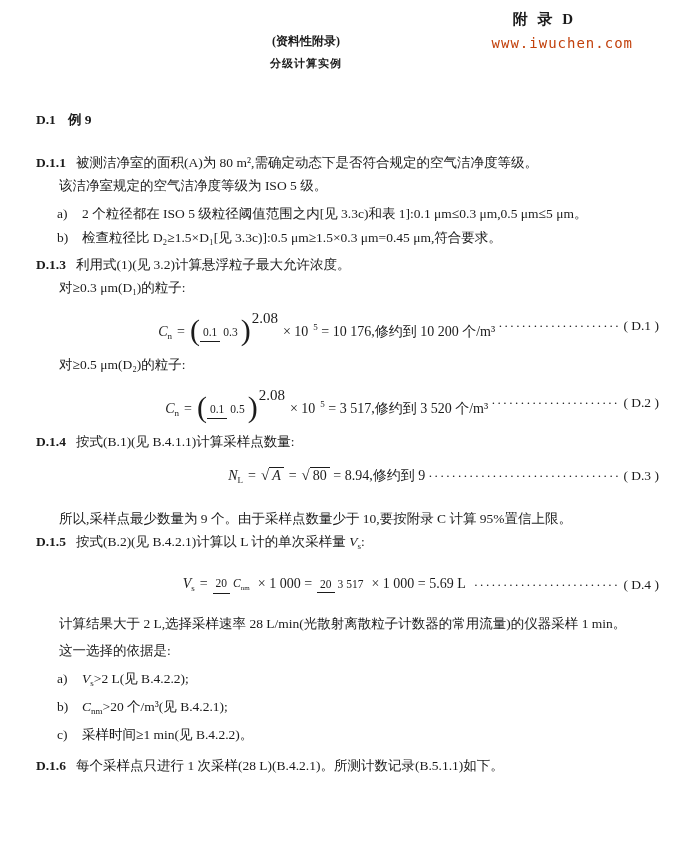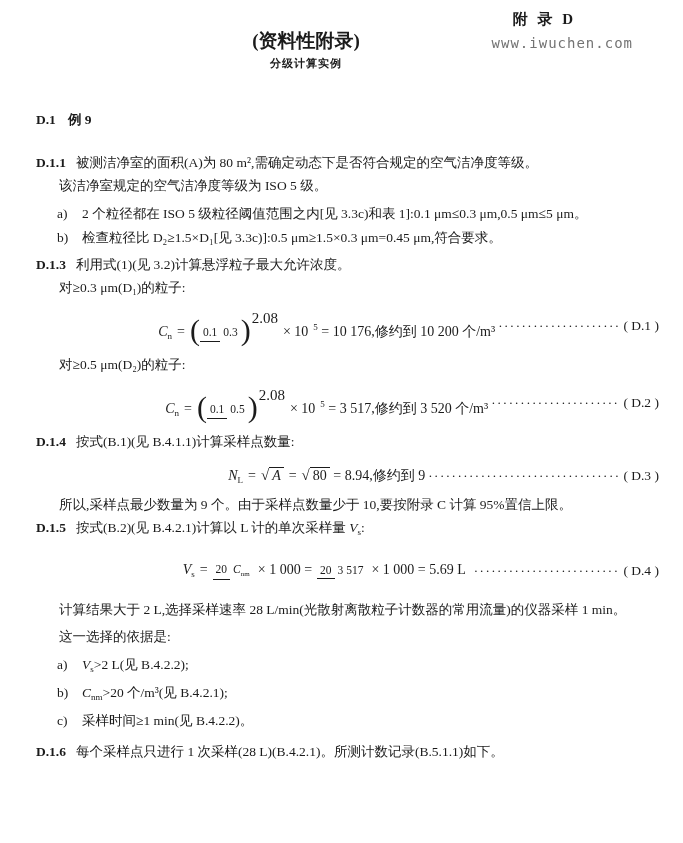--- a/index.html
+++ b/index.html
@@ -15,21 +15,21 @@
     overflow:hidden;
   }
   .watermark {
     position:absolute; top:35px; right:50px;
     font-family:"DejaVu Sans Mono","Liberation Mono",monospace;
     font-size:14px; letter-spacing:1px;
     color:#e233cf;
   }
   .doc-header { width:540px; text-align:center; font-weight:bold; }
   .h-title   { font-size:15px; line-height:22px; letter-spacing:3px;text-align:right; }
-  .h-sub     { font-size:19px; line-height:22px; }
+  .h-sub     { font-size:12px; line-height:22px; }
   .h-head    { font-size:11px; line-height:22px; letter-spacing:1px; }
 
   .sec-heading { margin-top:34px; font-weight:bold; line-height:23px; }
   .sec-heading .lbl { margin-right:12px; }
 
   .para { margin:0; text-align:justify; line-height:23px; }
   .para .lbl { font-weight:bold; margin-right:10px; }
   .mt20 { margin-top:20px; }
   .mt3  { margin-top:3px; }
   .mt4  { margin-top:4px; }
@@ -38,21 +38,21 @@
   .list { margin-top:5px; }
   .li { display:flex; line-height:24px; }
   .li .marker { flex:none; width:25px; margin-left:21px; }
   .li .li-text { flex:1; text-align:justify; }
 
   i.var { font-family:"Liberation Serif","DejaVu Serif",serif; font-style:italic; }
   sub { font-size:9px; }
   .para sub, .li sub { vertical-align:-3px; }
 
   .eq-row { display:flex; align-items:center; margin:6px 0; min-height:42px; }
-  .eq-row.short { min-height:30px; margin:8px 0 2px;text-align:right; }
+  .eq-row.short { min-height:30px; margin:8px 0 16px;text-align:right; }
   .eq-sp { flex:1 1 0; min-width:0; }
   .eq-leader { flex:1 1 0; min-width:0; overflow:hidden; white-space:nowrap;
                letter-spacing:1.5px; font-size:13px; margin:0 3px; }
   .eq-tag { flex:none; }
   .eq-body { flex:none; white-space:nowrap; font-size:14px; }
   .eq-body .op { margin:0 5px; }
   .eq-body sub { font-size:9px; vertical-align:-3px; }
   sup.pow { font-size:9px; vertical-align:6px; }
   sup.exp { font-size:15px; vertical-align:13px; margin-left:1px; }
   .bigp { font-size:30px; line-height:0; vertical-align:-4px; font-weight:normal; }
@@ -63,21 +63,21 @@
   .frac .den sub { font-size:7px; }
   .sqrt { white-space:nowrap; }
   .sqrt .sign { font-size:15px; }
   .sqrt .rad { border-top:1px solid #1b1b1b; padding:0 3px; }
 </style>
 </head>
 <body>
 
 <div class="page">
 
-  <div class="watermark" style="color: #737373;">www.iwuchen.com</div>
+  <div class="watermark" style="color: #c2410c;">www.iwuchen.com</div>
 
   <header class="doc-header">
     <div class="h-title">附 录 D</div>
     <div class="h-sub">(资料性附录)</div>
     <div class="h-head">分级计算实例</div>
   </header>
 
   <div class="sec-heading">
     <span class="lbl">D.1</span><span>例 9</span>
   </div>

